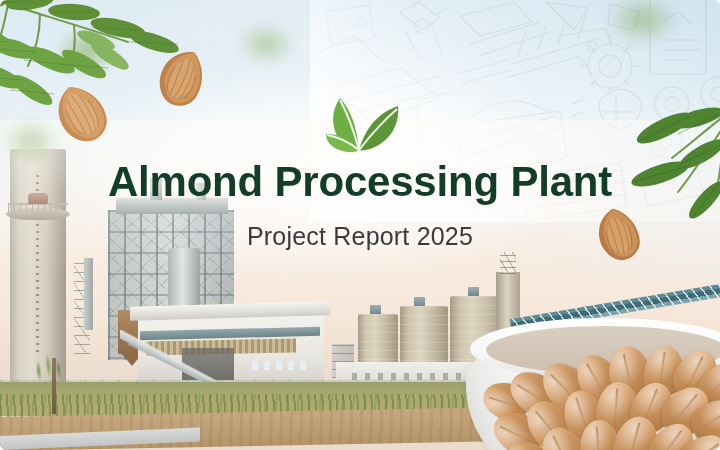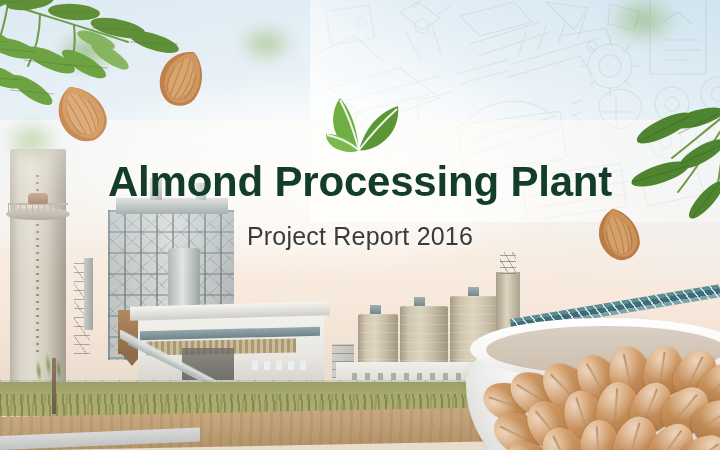--- a/index.html
+++ b/index.html
@@ -7,20 +7,21 @@
   body {
     font-family: "Liberation Sans", sans-serif;
     overflow:hidden;
     background:#ffffff;
   }
   .cover {
     position:relative;
     width:720px; height:450px;
     overflow:hidden;
     background:#a3a3a3;
+    border-radius:7px;
   }
 
   
   .sky {
     position:absolute; inset:0;
     background:
       linear-gradient(180deg,
         #dbe7f0 0%,
         #e4edf3 16%,
         #edf3f5 30%,
@@ -668,15 +669,15 @@
       <path d="M41 58 C 48 34, 62 20, 80 14 C 82 32, 72 50, 52 57 C 48 58, 44 59, 41 58 Z" fill="#5a9635"></path>
       <path d="M41 58 C 39 36, 33 18, 22 6 C 12 20, 12 42, 28 54 C 32 57, 37 58, 41 58 Z" fill="#6fae43"></path>
       <path d="M41 58 C 34 48, 22 42, 8 42 C 8 52, 18 60, 34 60 C 37 60, 39 59, 41 58 Z" fill="#7bb94c"></path>
       <path d="M41 58 C 52 44, 64 30, 79 17" stroke="#ffffff" stroke-width="2" fill="none" opacity=".9"></path>
       <path d="M41 58 C 36 40, 30 22, 22 8" stroke="#ffffff" stroke-width="2" fill="none" opacity=".9"></path>
       <path d="M41 58 C 31 50, 20 45, 9 43" stroke="#ffffff" stroke-width="1.8" fill="none" opacity=".85"></path>
     </svg>
   </div>
 
   <div class="title">Almond Processing Plant</div>
-  <div class="subtitle">Project Report 2016</div>
+  <div class="subtitle">Project Report 2025</div>
 
 </div>
 
 </body></html>

